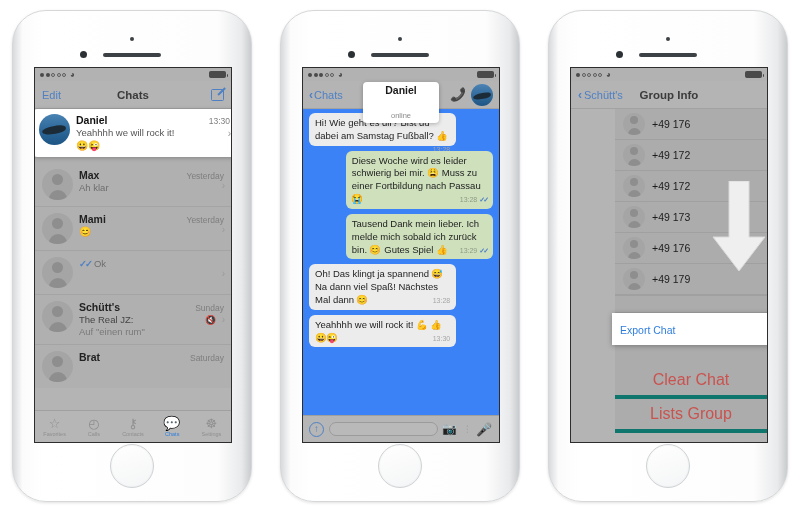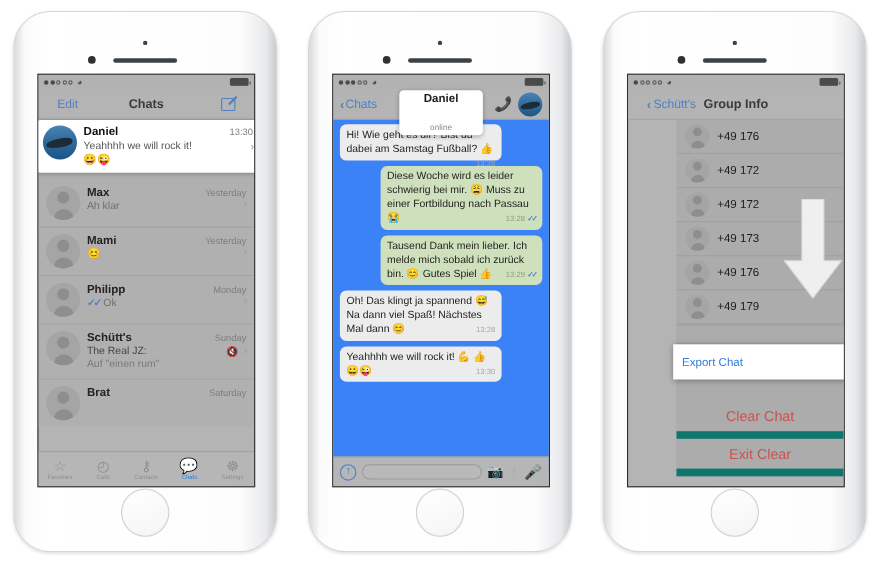--- a/index.html
+++ b/index.html
@@ -76,21 +76,21 @@
     position: relative; background: #4a4a4a;
   }
   .battery::after {
     content: ""; position: absolute; right: -3px; top: 2px;
     width: 1.5px; height: 3px; background: #4a4a4a; border-radius: 0 1px 1px 0;
   }
 
   
   .navbar {
     height: 28px; display: flex; align-items: center; justify-content: space-between;
-    padding: 0 17px; background: #b4b4b4;
+    padding: 0 7px; background: #b4b4b4;
     border-bottom: 1px solid #a2a2a2; position: relative;
   }
   .nav-left, .nav-right { font-size: 11px; color: #4f80c4; display: flex; align-items: center; gap: 2px; }
   .nav-title {
     position: absolute; left: 0; right: 0; text-align: center;
     font-size: 11.5px; font-weight: bold; color: #3b3b3b; pointer-events: none;
   }
   .chev-left { font-size: 12px; line-height: 1; color: #4f80c4; font-weight: bold; }
 
   .compose-icon { width: 13px; height: 13px; position: relative; }
@@ -222,22 +222,22 @@
 
   .export-row {
     background: #fff; padding: 7px 8px;
     box-shadow: 0 1px 5px rgba(0,0,0,.3);
     position: relative; z-index: 10;
     margin: 0 -3px;
   }
   .export-row span { font-size: 10.5px; color: #2f7ede; }
 
   .danger-row {
-    text-align: center; padding: 6px 0; font-size: 13px; color: #c9534f;
-    border-bottom: 7px solid #0f766e; background: #acacac;
+    text-align: center; padding: 6px 0; font-size: 16px; color: #c9534f;
+    border-bottom: 4px solid #0f766e; background: #acacac;
   }
   .danger-row:first-of-type { border-top: 1px solid #a0a0a0; }
 
   .bigarrow {
     position: absolute; left: 96px; top: 72px; width: 56px; height: 92px; z-index: 30;
   }
 </style>
 </head>
 <body>
 
@@ -322,24 +322,20 @@
           </span>
           <span class="chev">›</span>
         </div>
 
         <div class="row">
           <span class="avatar">
               <span class="head"></span>
               <span class="body"></span>
             </span>
           <span class="rowmain">
-            <span class="rowtop">
-              <span class="rname">Philipp</span>
-              <span class="rtime">Monday</span>
-            </span>
             <div class="rsub">
               <span class="ticks">✓✓</span><span>Ok</span>
             </div>
           </span>
           <span class="chev">›</span>
         </div>
 
         <div class="row">
           <span class="avatar">
               <span class="head"></span>
@@ -544,21 +540,21 @@
         <div class="export-row">
           <span>Export Chat</span>
         </div>
 
         <div class="gap2"></div>
 
         <div class="danger-row">
           <span>Clear Chat</span>
         </div>
         <div class="danger-row">
-          <span>Exit Clear</span>
+          <span>Lists Group</span>
         </div>
 
         <svg class="bigarrow" viewBox="0 0 56 92">
           <polygon points="18,0 38,0 38,56 54,56 28,90 2,56 18,56" fill="#efefef" stroke="#d9d9d9" stroke-width="1"></polygon>
         </svg>
       </div>
     </div>
   </div>
 
 </div>

